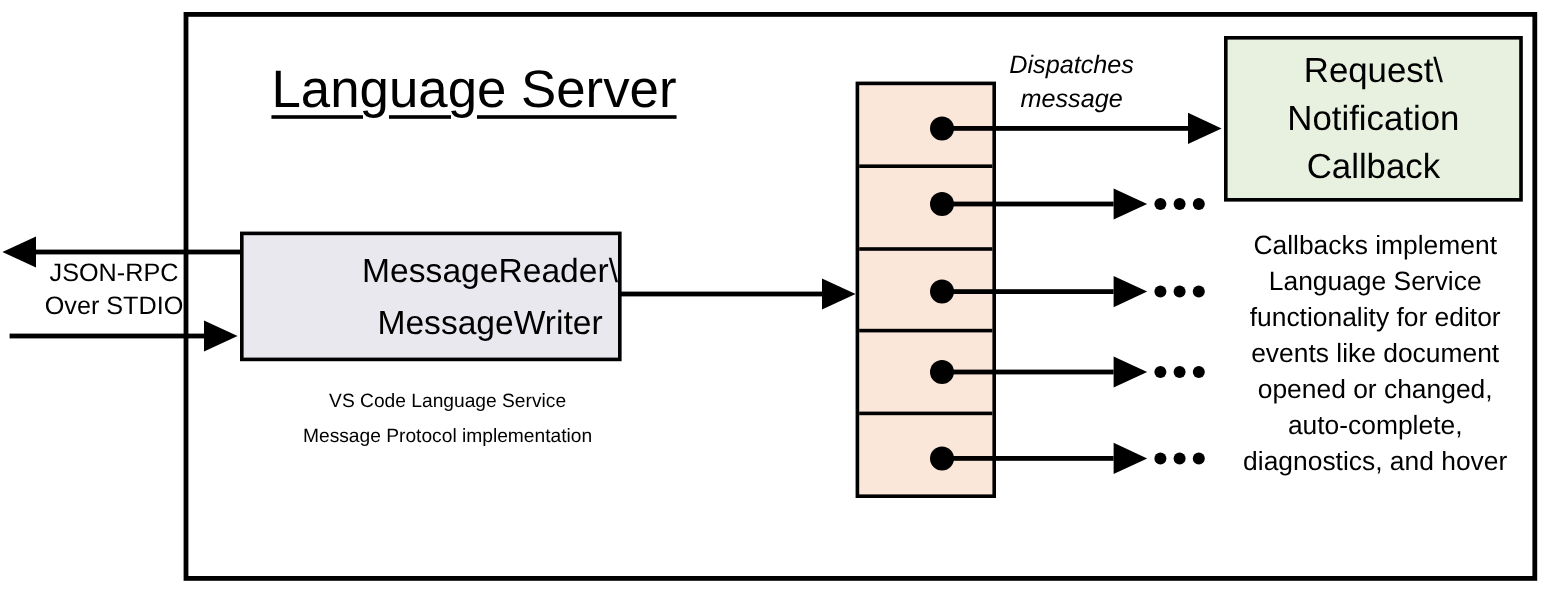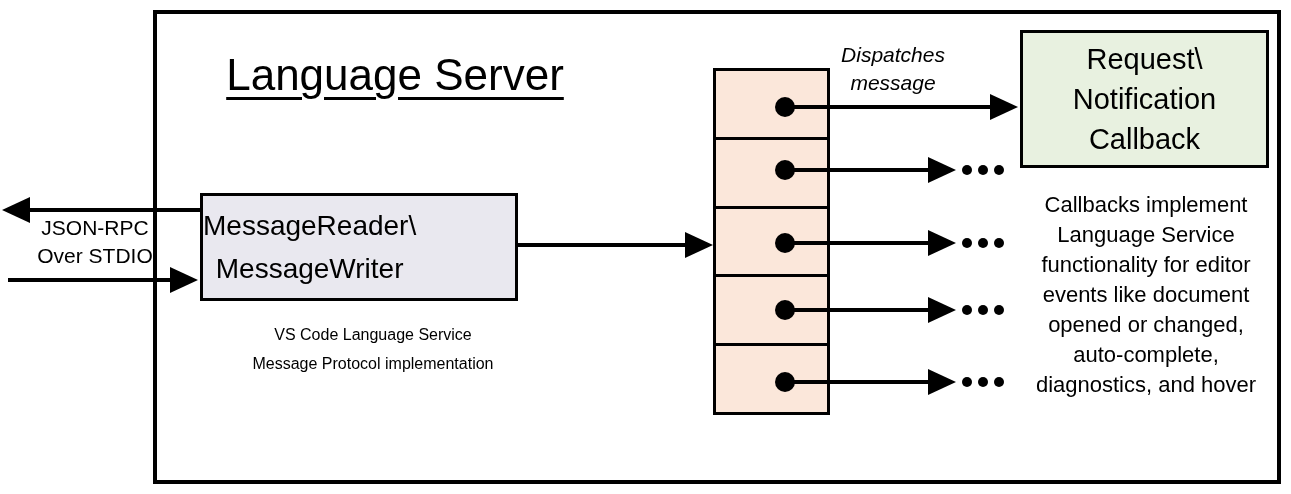--- a/index.html
+++ b/index.html
@@ -50,21 +50,21 @@
 
   .io-label {
     left: 25px; top: 214px; width: 140px;
     font-size: 21px; line-height: 28px;
   }
 
   .mr-box {
     left: 200px; top: 193px; width: 318px; height: 108px;
     background: var(--reader_fill, #e9e8ef);
     border: 3px solid var(--ink, #000);
-    display: flex; align-items: center; justify-content: flex-start;
+    display: flex; align-items: center; justify-content: flex-end;
     font-size: 28px; line-height: 43px;
   }
   .mr-caption {
     left: 181px; top: 320px; width: 384px;
     font-size: 16px; line-height: 29px;
   }
 
   .lookup-label {
     left: 512px; top: 156px; width: 185px;
     font-size: 21px; font-style: italic; line-height: 32px;

